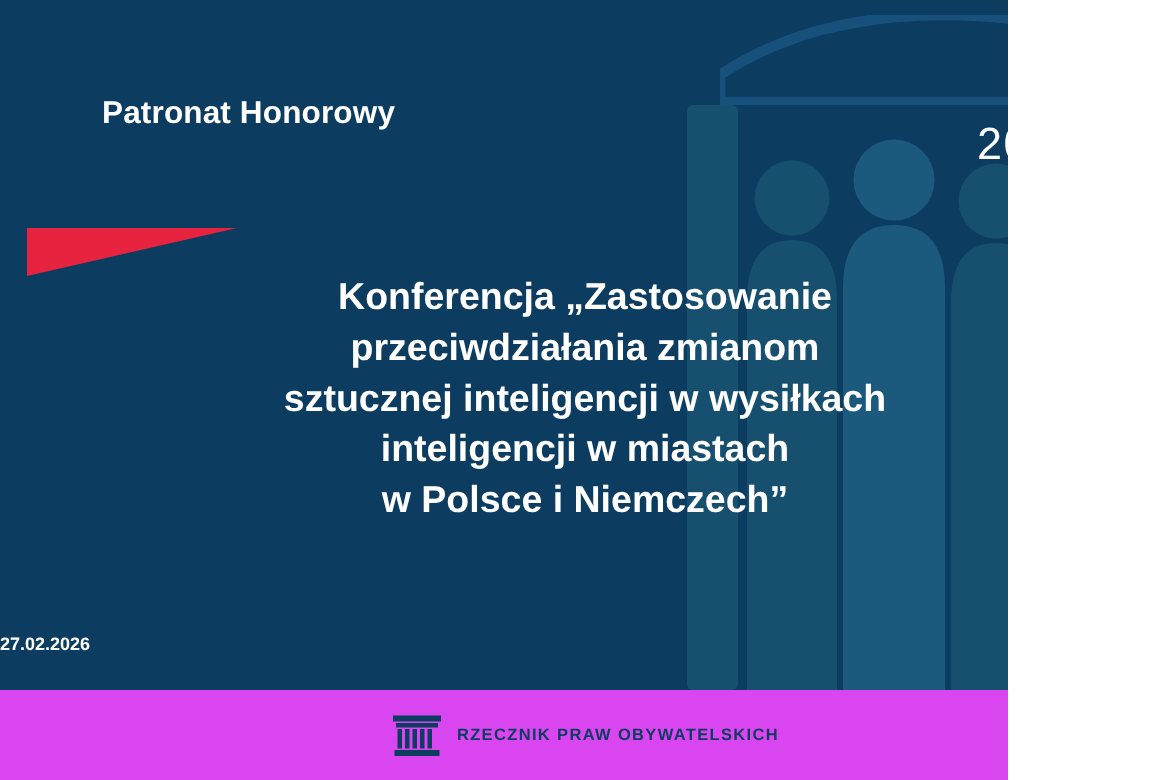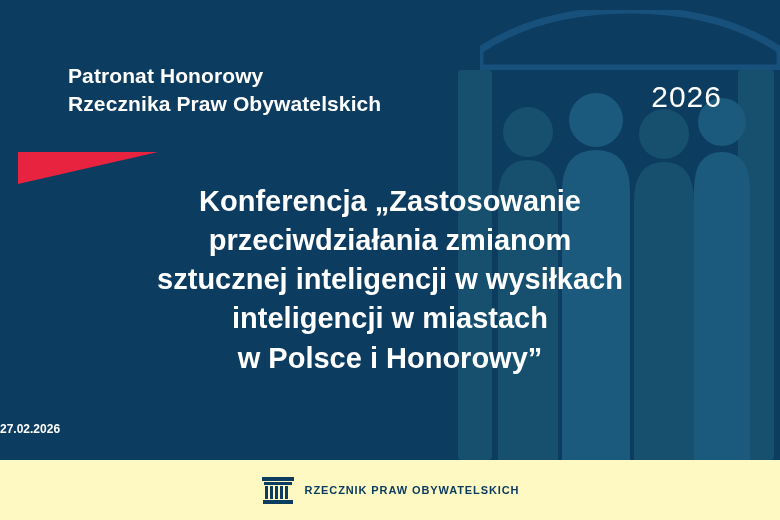--- a/index.html
+++ b/index.html
@@ -5,21 +5,21 @@
   html, body {
     margin: 0;
     padding: 0;
     background: #ffffff;
   }
   body {
     font-family: "Liberation Sans", sans-serif;
   }
   .poster {
     position: relative;
-    width: 780px;
+    width: 672px;
     height: 520px;
     overflow: hidden;
     background: #ffffff;
   }
   .banner {
     position: absolute;
     left: 0;
     top: 0;
     width: 780px;
     height: 460px;
@@ -74,21 +74,21 @@
     font-weight: normal;
     letter-spacing: 1px;
   }
   .title {
     position: absolute;
     left: 0;
     top: 182px;
     width: 780px;
     text-align: center;
     color: #ffffff;
-    font-size: 29px;
+    font-size: 25px;
     font-weight: bold;
     line-height: 1.35;
     padding: 0 40px;
     box-sizing: border-box;
   }
   .title span {
     display: block;
     white-space: nowrap;
   }
   .date {
@@ -100,21 +100,21 @@
     color: #ffffff;
     font-size: 12px;
     font-weight: bold;
   }
   .footer {
     position: absolute;
     left: 0;
     top: 460px;
     width: 780px;
     height: 60px;
-    background: #fef9c3;
+    background: #d946ef;
     display: flex;
     align-items: center;
     justify-content: center;
     gap: 10px;
   }
   .footer-logo {
     display: block;
   }
   .footer-text {
     color: #0d3c61;
@@ -156,31 +156,30 @@
           <circle cx="272" cy="122" r="24"></circle>
           <path d="M244,190 q0,-38 28,-38 q28,0 28,38 L300,460 L244,460 Z"></path>
         </g>
       </g>
     </svg>
 
     <div class="red-triangle"></div>
 
     <div class="patron">
       <div>Patronat Honorowy</div>
-      <div>Rzecznika Praw Obywatelskich</div>
     </div>
 
     <div class="year">2026</div>
 
     <div class="title">
       <span>Konferencja „Zastosowanie</span>
       <span>przeciwdziałania zmianom</span>
       <span>sztucznej inteligencji w wysiłkach</span>
       <span>inteligencji w miastach</span>
-      <span>w Polsce i Honorowy”</span>
+      <span>w Polsce i Niemczech”</span>
     </div>
 
     <div class="date">27.02.2026</div>
   </div>
 
   <div class="footer">
     <svg class="footer-logo" width="34" height="30" viewBox="0 0 34 30">
       <rect x="1" y="2" width="32" height="4" fill="#0d3c61"></rect>
       <rect x="3" y="7" width="28" height="3" fill="#0d3c61"></rect>
       <rect x="4" y="11" width="3" height="13" fill="#0d3c61"></rect>

